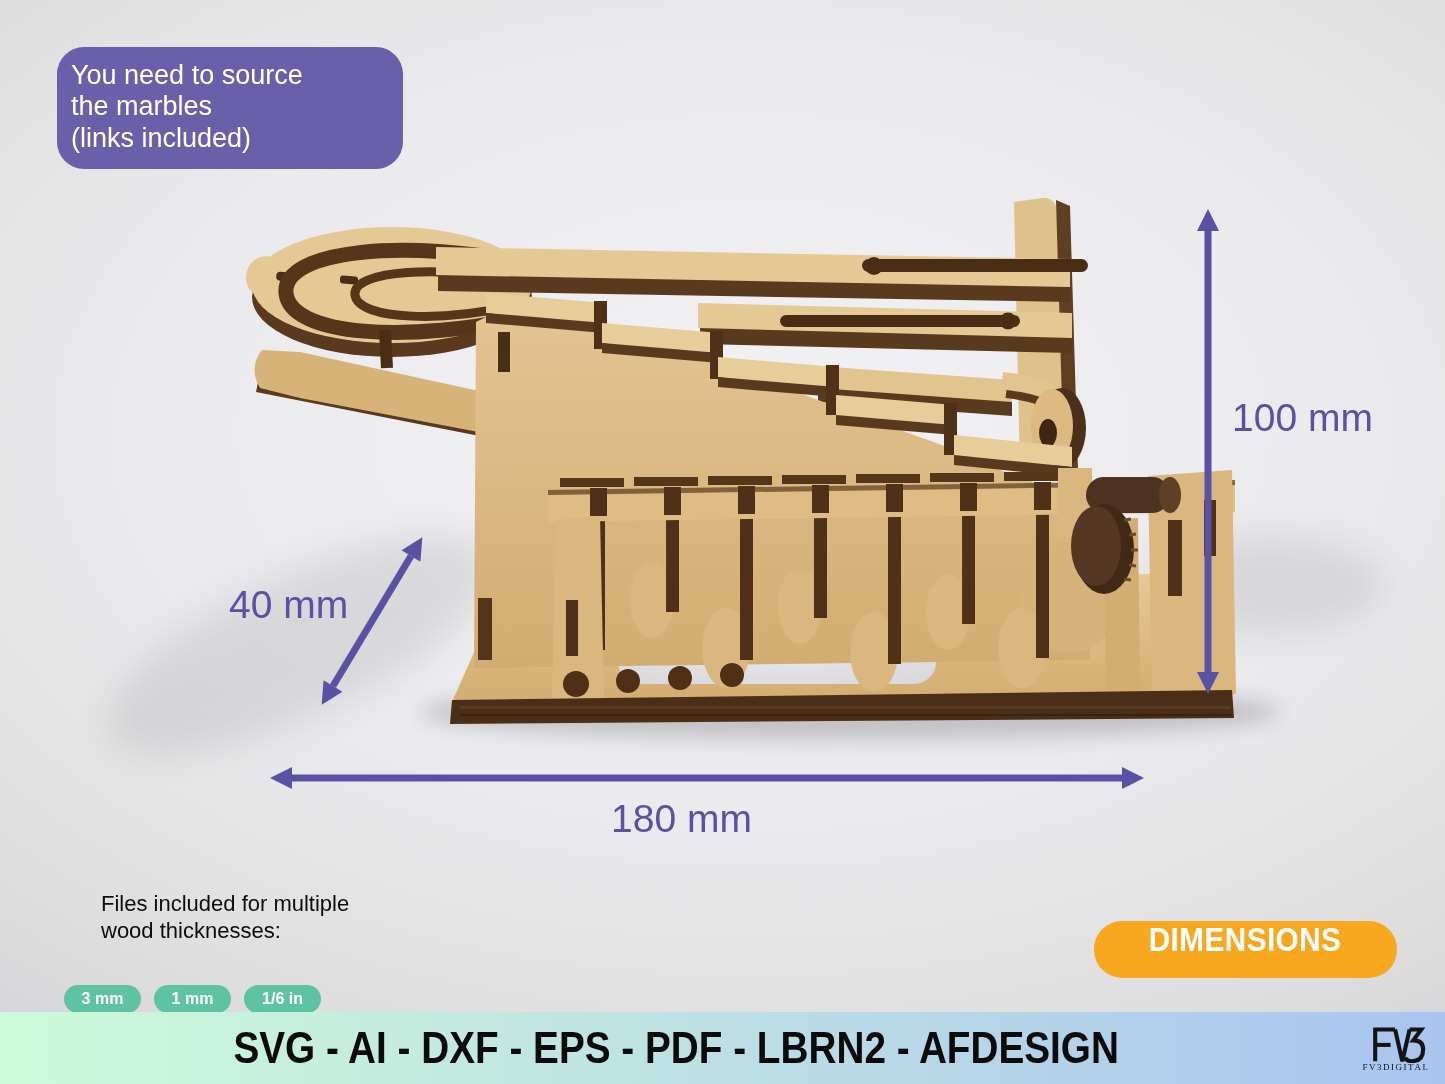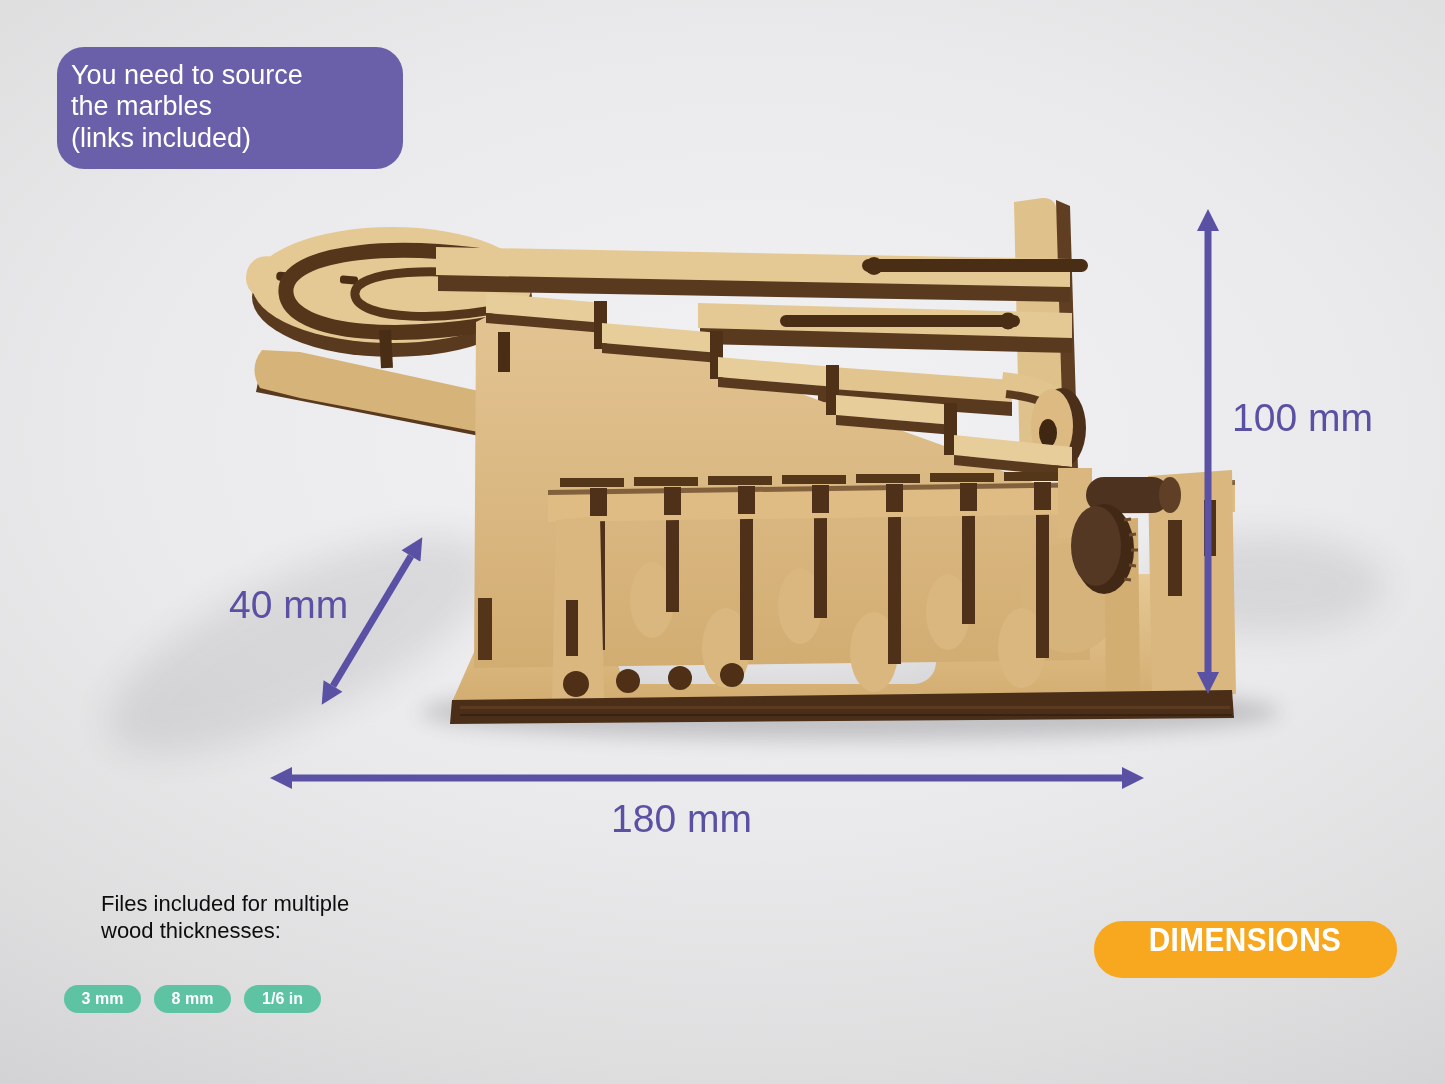--- a/index.html
+++ b/index.html
@@ -246,21 +246,37 @@
 the marbles
 (links included)</div>
 
   <div class="dim-label h">100 mm</div>
   <div class="dim-label d">40 mm</div>
   <div class="dim-label w">180 mm</div>
 
   <div class="files-note">Files included for multiple
 wood thicknesses:</div>
   <div class="pill p0">3 mm</div>
-  <div class="pill p1">8 mm</div>
+  <div class="pill p1">1 mm</div>
   <div class="pill p2">1/6 in</div>
 
   <div class="dimensions-button">
     <span>DIMENSIONS</span>
   </div>
 
+  <div class="format-bar">
+    <div class="format-text">
+      <span>SVG - AI - DXF - EPS - PDF - LBRN2 - AFDESIGN</span>
+    </div>
+    <div class="logo">
+      <svg class="logo-mark" width="64" height="38" viewBox="0 0 66 42">
+        <g stroke="#141414" stroke-width="4.5" fill="none">
+          <path d="M10,40 L10,5 L32,5"></path>
+          <path d="M10,22 L27,22"></path>
+          <path d="M32,5 L40,40 L48,5"></path>
+          <path d="M48,5 L61,5 L52,17 Q63,17 63,27 Q63,40 50,40 Q45,40 43,36"></path>
+        </g>
+      </svg>
+      <div class="logo-name">FV3DIGITAL</div>
+    </div>
+  </div>
 
 </div>
 
 </body></html>

